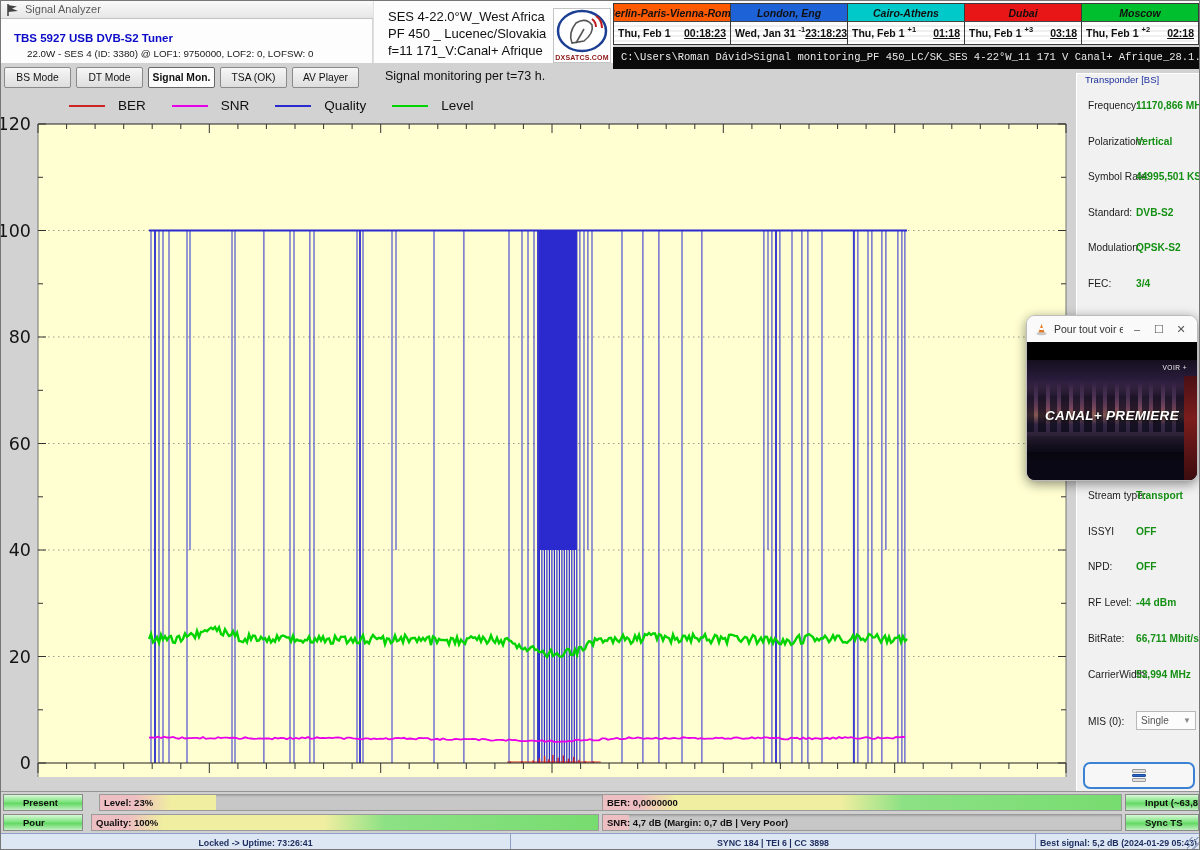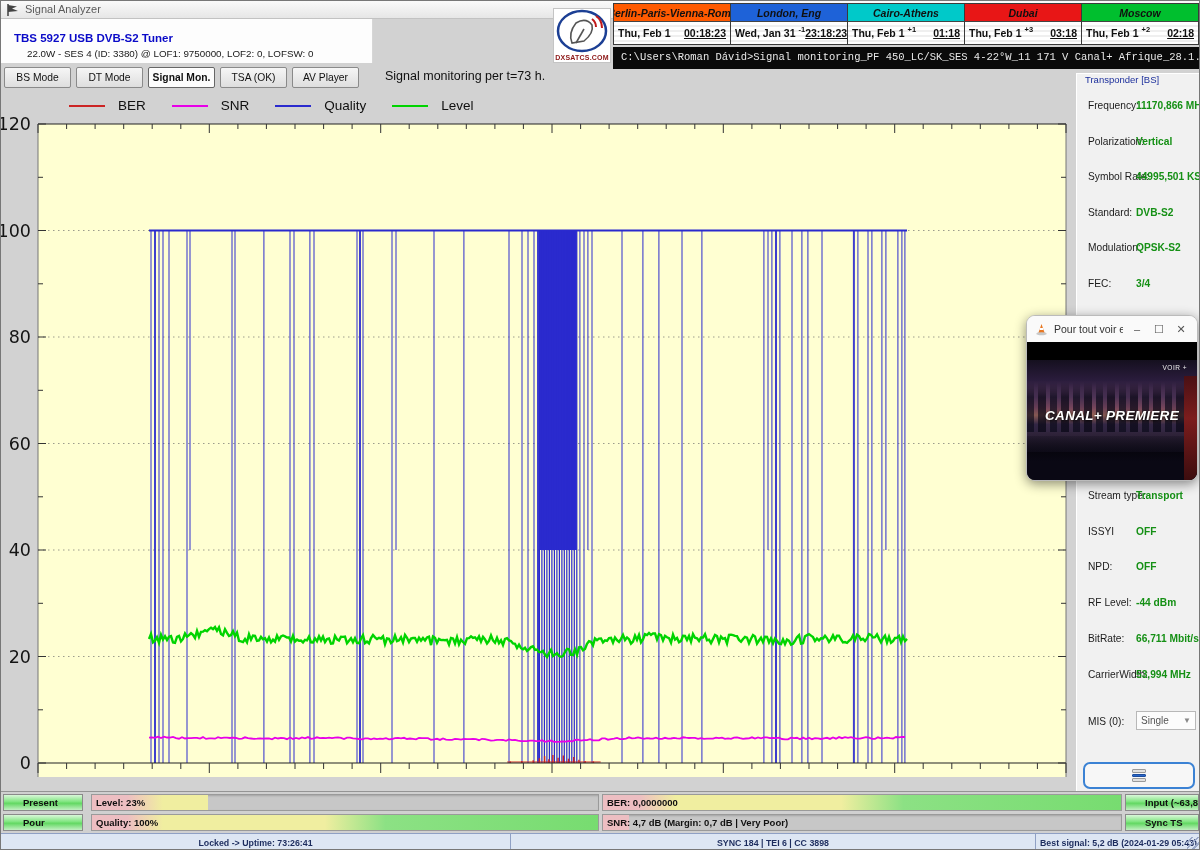--- a/index.html
+++ b/index.html
@@ -134,20 +134,25 @@
         </svg>
     </span>
     <span class="app-title">Signal Analyzer</span>
   </div>
 
   <div class="tuner-panel">
     <div class="tuner-name">TBS 5927 USB DVB-S2 Tuner</div>
     <div class="tuner-details">22.0W - SES 4 (ID: 3380) @ LOF1: 9750000, LOF2: 0, LOFSW: 0</div>
   </div>
 
+  <div class="session-panel">
+    <div class="session-line" style="top:8px">SES 4-22.0°W_West Africa</div>
+    <div class="session-line" style="top:25px">PF 450 _ Lucenec/Slovakia</div>
+    <div class="session-line" style="top:42px">f=11 171_V:Canal+ Afrique</div>
+  </div>
 
   <div class="logo">
     <svg width="56" height="44" viewBox="0 0 56 44">
       <ellipse cx="28" cy="22" rx="24" ry="20" fill="none" stroke="#1c3f94" stroke-width="2.5"></ellipse>
       <path d="M18 34 Q14 24 22 14 Q32 8 38 16 Q40 24 30 32 Z" fill="none" stroke="#555" stroke-width="1.6"></path>
       <line x1="22" y1="34" x2="30" y2="20" stroke="#555" stroke-width="1.6"></line>
       <path d="M38 10 q4 3 4 8" stroke="#c11a1a" stroke-width="2" fill="none"></path>
       <path d="M42 7 q6 4 6 12" stroke="#c11a1a" stroke-width="2" fill="none"></path>
     </svg>
     <div class="logo-text">DXSATCS.COM</div>
@@ -524,21 +529,21 @@
       <div class="vw-skyline"></div>
       <div class="vw-fg"></div>
       <div class="vw-redbldg"></div>
       <div class="vw-voir">VOIR +</div>
       <div class="vw-brand">CANAL+ PREMIERE</div>
     </div>
   </div>
 
   <div class="bars-strip">
     <div class="status-box" style="left:2px;top:2px;width:80px">Present</div>
-    <div class="bar" id="level-bar" style="left:90px;top:2px;width:508px">
+    <div class="bar" id="level-bar" style="left:98px;top:2px;width:508px">
       <div class="bar-clip" style="width: 23%;">
           <div class="bar-grad" style="width:506px"></div>
         </div>
       <div class="bar-label">Level: 23%</div>
     </div>
     <div class="bar" id="ber-bar" style="left:601px;top:2px;width:520px">
       <div class="bar-clip" style="width: 100%;">
           <div class="bar-grad" style="width:518px"></div>
         </div>
       <div class="bar-label">BER: 0,0000000</div>

